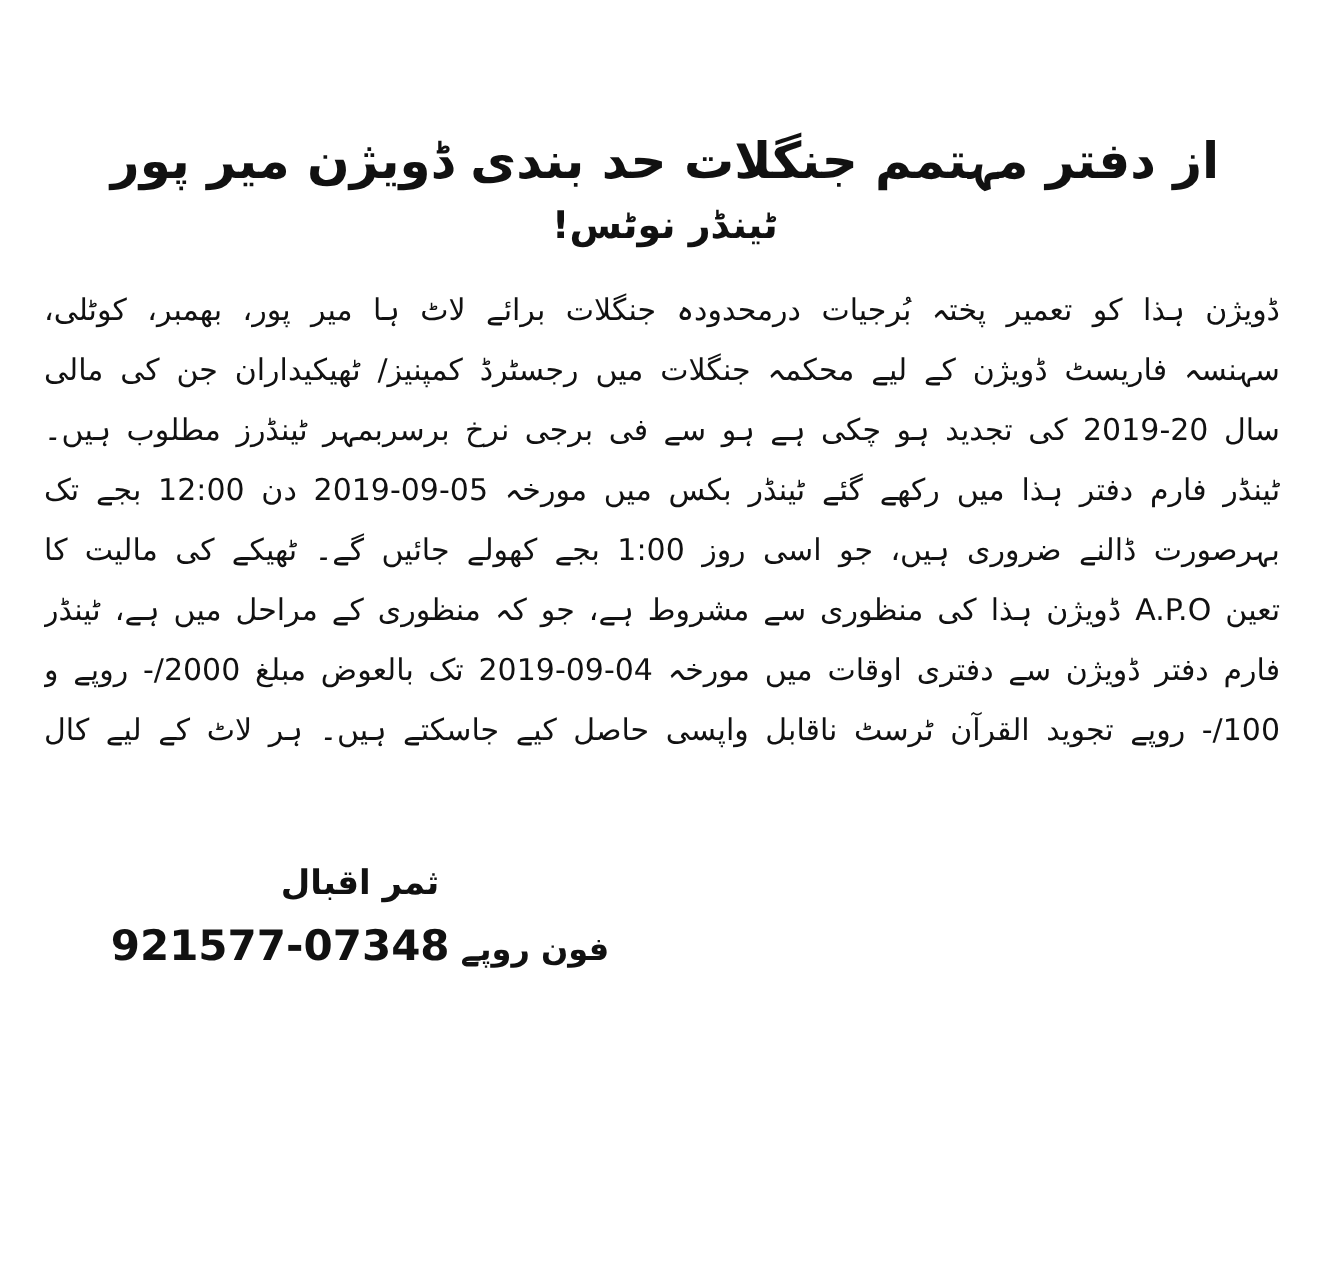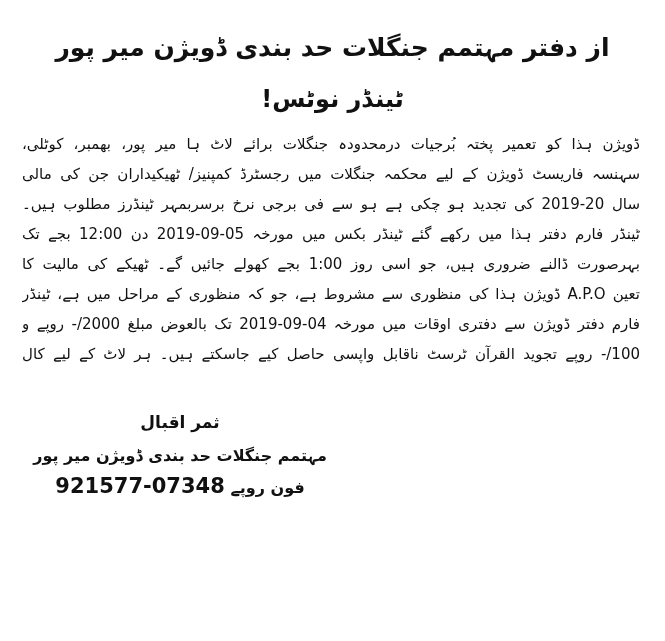--- a/index.html
+++ b/index.html
@@ -12,47 +12,47 @@
     position:relative;
   }
   .page{
     width:665px;height:641px;
     background:#ffffff;
     position:relative;
   }
   .doc-header{
     direction:rtl;
     text-align:center;
-    padding-top:32px;
+    padding-top:65px;
   }
   .doc-title{
     font-size:25px;
     font-weight:bold;
     line-height:1.3;
   }
   .doc-subtitle{
-    font-size:24px;
+    font-size:19px;
     font-weight:bold;
-    margin-top:20px;
+    margin-top:4px;
   }
   .doc-body{
     direction:rtl;
     text-align:justify;
     text-align-last:left; 
     margin:16px 25px 0 22px;
     font-size:15px;
     line-height:30px;
     word-spacing:2px;
     max-height:248px;
     overflow:hidden;
   }
   .signature-block{
     direction:rtl;
     position:absolute;
-    top:412px;
+    top:432px;
     left:30px;
     width:300px;
     text-align:center;
   }
   .signature-name{
     font-size:17px;
     font-weight:bold;
   }
   .signature-designation{
     font-size:16px;
@@ -78,20 +78,19 @@
 
   <div class="doc-header">
     <div class="doc-title">از دفتر مہتمم جنگلات حد بندی ڈویژن میر پور</div>
     <div class="doc-subtitle">ٹینڈر نوٹس!</div>
   </div>
 
   <div class="doc-body">ڈویژن ہذا کو تعمیر پختہ بُرجیات درمحدودہ جنگلات برائے لاٹ ہا میر پور، بھمبر، کوٹلی، سہنسہ فاریسٹ ڈویژن کے لیے محکمہ جنگلات میں رجسٹرڈ کمپنیز/ ٹھیکیداران جن کی مالی سال 20-2019 کی تجدید ہو چکی ہے ہو سے فی برجی نرخ برسربمہر ٹینڈرز مطلوب ہیں۔ ٹینڈر فارم دفتر ہذا میں رکھے گئے ٹینڈر بکس میں مورخہ 05-09-2019 دن 12:00 بجے تک بہرصورت ڈالنے ضروری ہیں، جو اسی روز 1:00 بجے کھولے جائیں گے۔ ٹھیکے کی مالیت کا تعین A.P.O ڈویژن ہذا کی منظوری سے مشروط ہے، جو کہ منظوری کے مراحل میں ہے، ٹینڈر فارم دفتر ڈویژن سے دفتری اوقات میں مورخہ 04-09-2019 تک بالعوض مبلغ 2000/- روپے و 100/- روپے تجوید القرآن ٹرسٹ ناقابل واپسی حاصل کیے جاسکتے ہیں۔ ہر لاٹ کے لیے کال ڈیپازٹ مبلغ 30,000/- روپے فی لاٹ کسی بھی شیڈول بینک بنام زیر دستخطی مہیا کرنا ہوں گی۔ A.P.O کی منظوری پر کال ڈیپازٹ کی رقم میں بھی کمی بیشی کی جائے گی۔ دیگر شرائط دفتری اوقات کار میں ملاحظہ کی جاسکتی ہیں۔ جو ہمراہ ٹینڈر فارم بھی اجراء کی جائیں گی۔ نیز راقم بغیر وجہ بتائے ٹینڈر منسوخ کرنے کا مجاز ہو گا۔</div>
 
   <div class="signature-block">
     <div class="signature-name">ثمر اقبال</div>
-    <div class="signature-designation">مہتمم جنگلات حد بندی ڈویژن میر پور</div>
     <div class="signature-phone">
       <span>فون روپے</span>
       <span class="digits">07348-921577</span>
     </div>
   </div>
 
 </div>
 
 </body></html>

